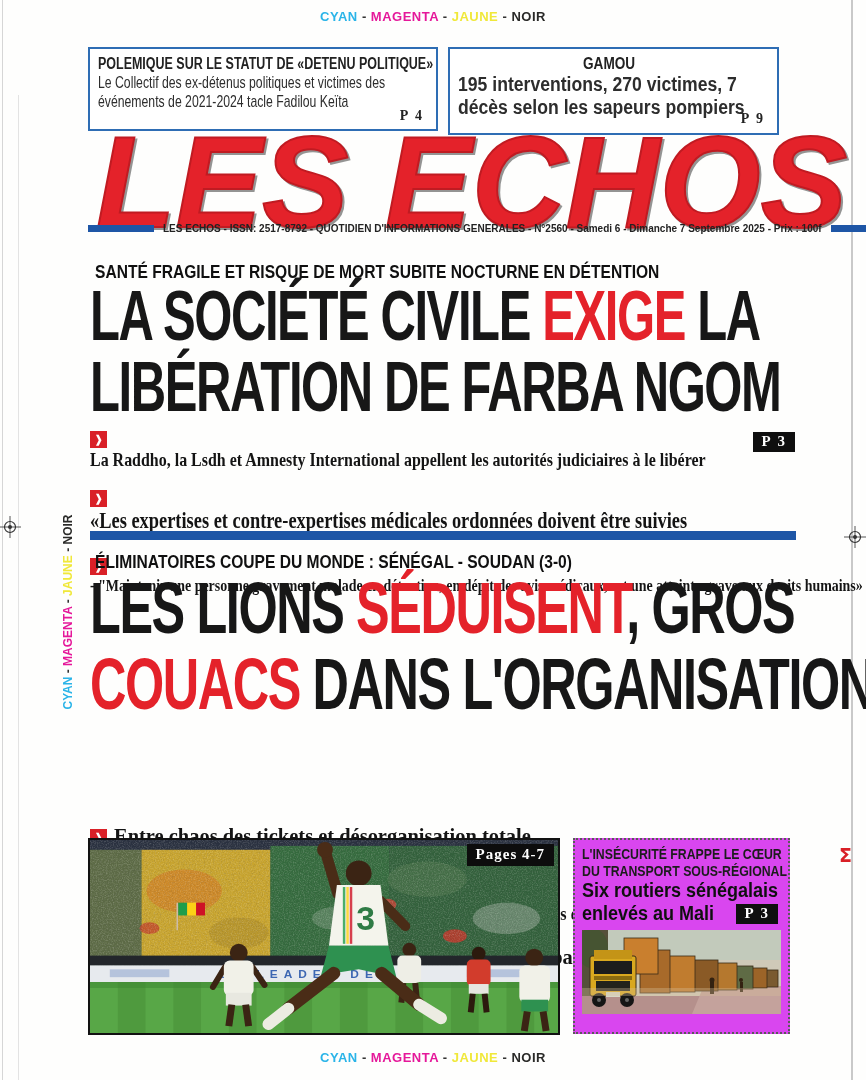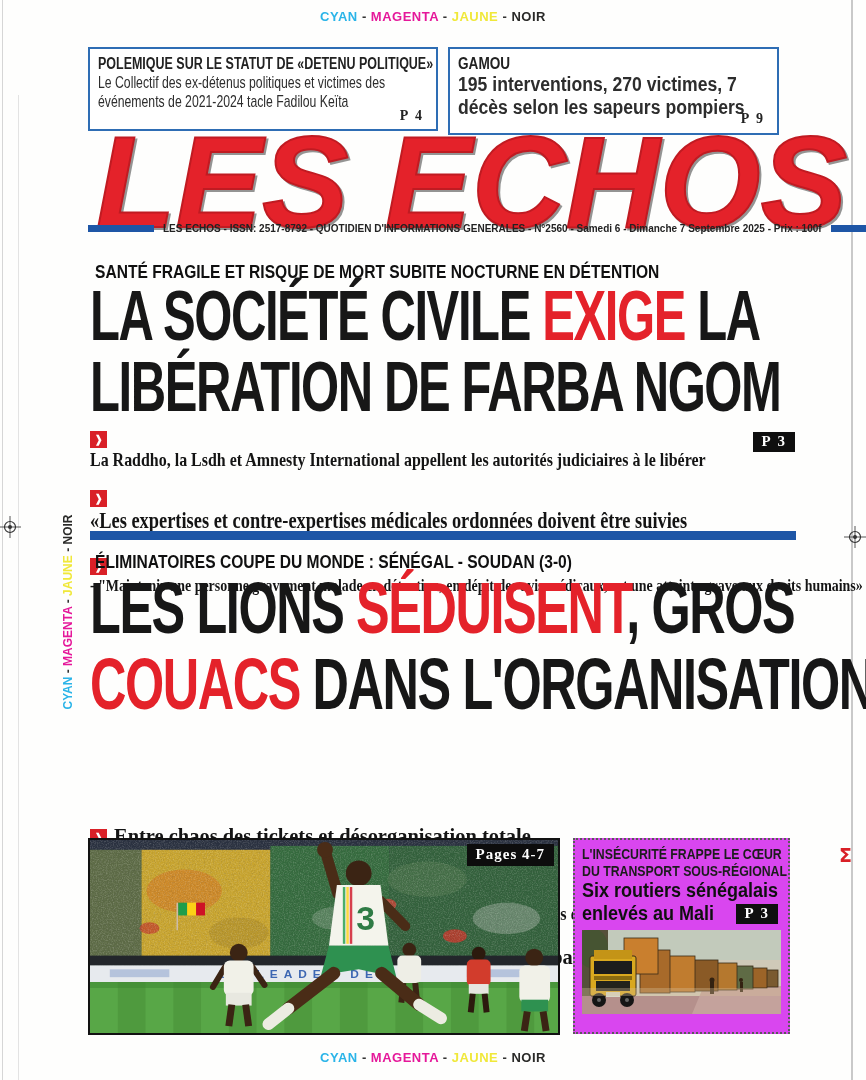--- a/index.html
+++ b/index.html
@@ -9,21 +9,21 @@
   .sx{display:inline-block;transform-origin:0 60%;white-space:nowrap;}
   
   .strip{width:100%;text-align:center;font-size:13px;font-weight:bold;letter-spacing:.5px;color:#333;}
   .strip .w-cyan{color:#2ab4e8}.strip .w-mag{color:#e5189a}.strip .w-jaune{color:#f0e83a}.strip .w-noir{color:#2a2a28}
   .strip-vert{width:320px;height:16px;line-height:16px;text-align:center;font-size:12px;font-weight:bold;
               transform:rotate(-90deg);color:#333;}
   .strip-vert .w-cyan{color:#2ab4e8}.strip-vert .w-mag{color:#e5189a}.strip-vert .w-jaune{color:#f0e83a}.strip-vert .w-noir{color:#2a2a28}
   .edge{background:#d6d6d6;}
   
   .topbox{border:2px solid #2e6db4;box-sizing:border-box;background:#fff;padding:5px 8px 4px 8px;}
-  .tb-kicker{font-size:16px;font-weight:bold;color:#222;line-height:19px;}
+  .tb-kicker{font-size:16px;font-weight:bold;color:#222;line-height:19px;text-align:center;}
   .tb-line{font-size:17px;font-weight:normal;color:#2d2d2d;line-height:19px;}
   .tb-line-big{font-size:20px;font-weight:bold;color:#2d2d2d;line-height:23px;}
   .pplain{position:absolute;font-family:"Liberation Serif",serif;font-weight:bold;font-size:14px;letter-spacing:2px;color:#222;}
   
   .masthead{font-style:italic;font-weight:bold;font-size:130px;line-height:1;color:#e4222a;
             -webkit-text-stroke:2px #c01b22;letter-spacing:0px;white-space:nowrap;
             filter:drop-shadow(2px 2px 0 rgba(60,60,60,.55));}
   .tagline{display:flex;align-items:center;gap:9px;}
   .tagline .bar{flex:none;width:66px;height:7px;background:#1e56a6;}
   .tagline .txt{flex:auto;text-align:center;font-size:10px;font-weight:bold;color:#222;white-space:nowrap;letter-spacing:0;}

